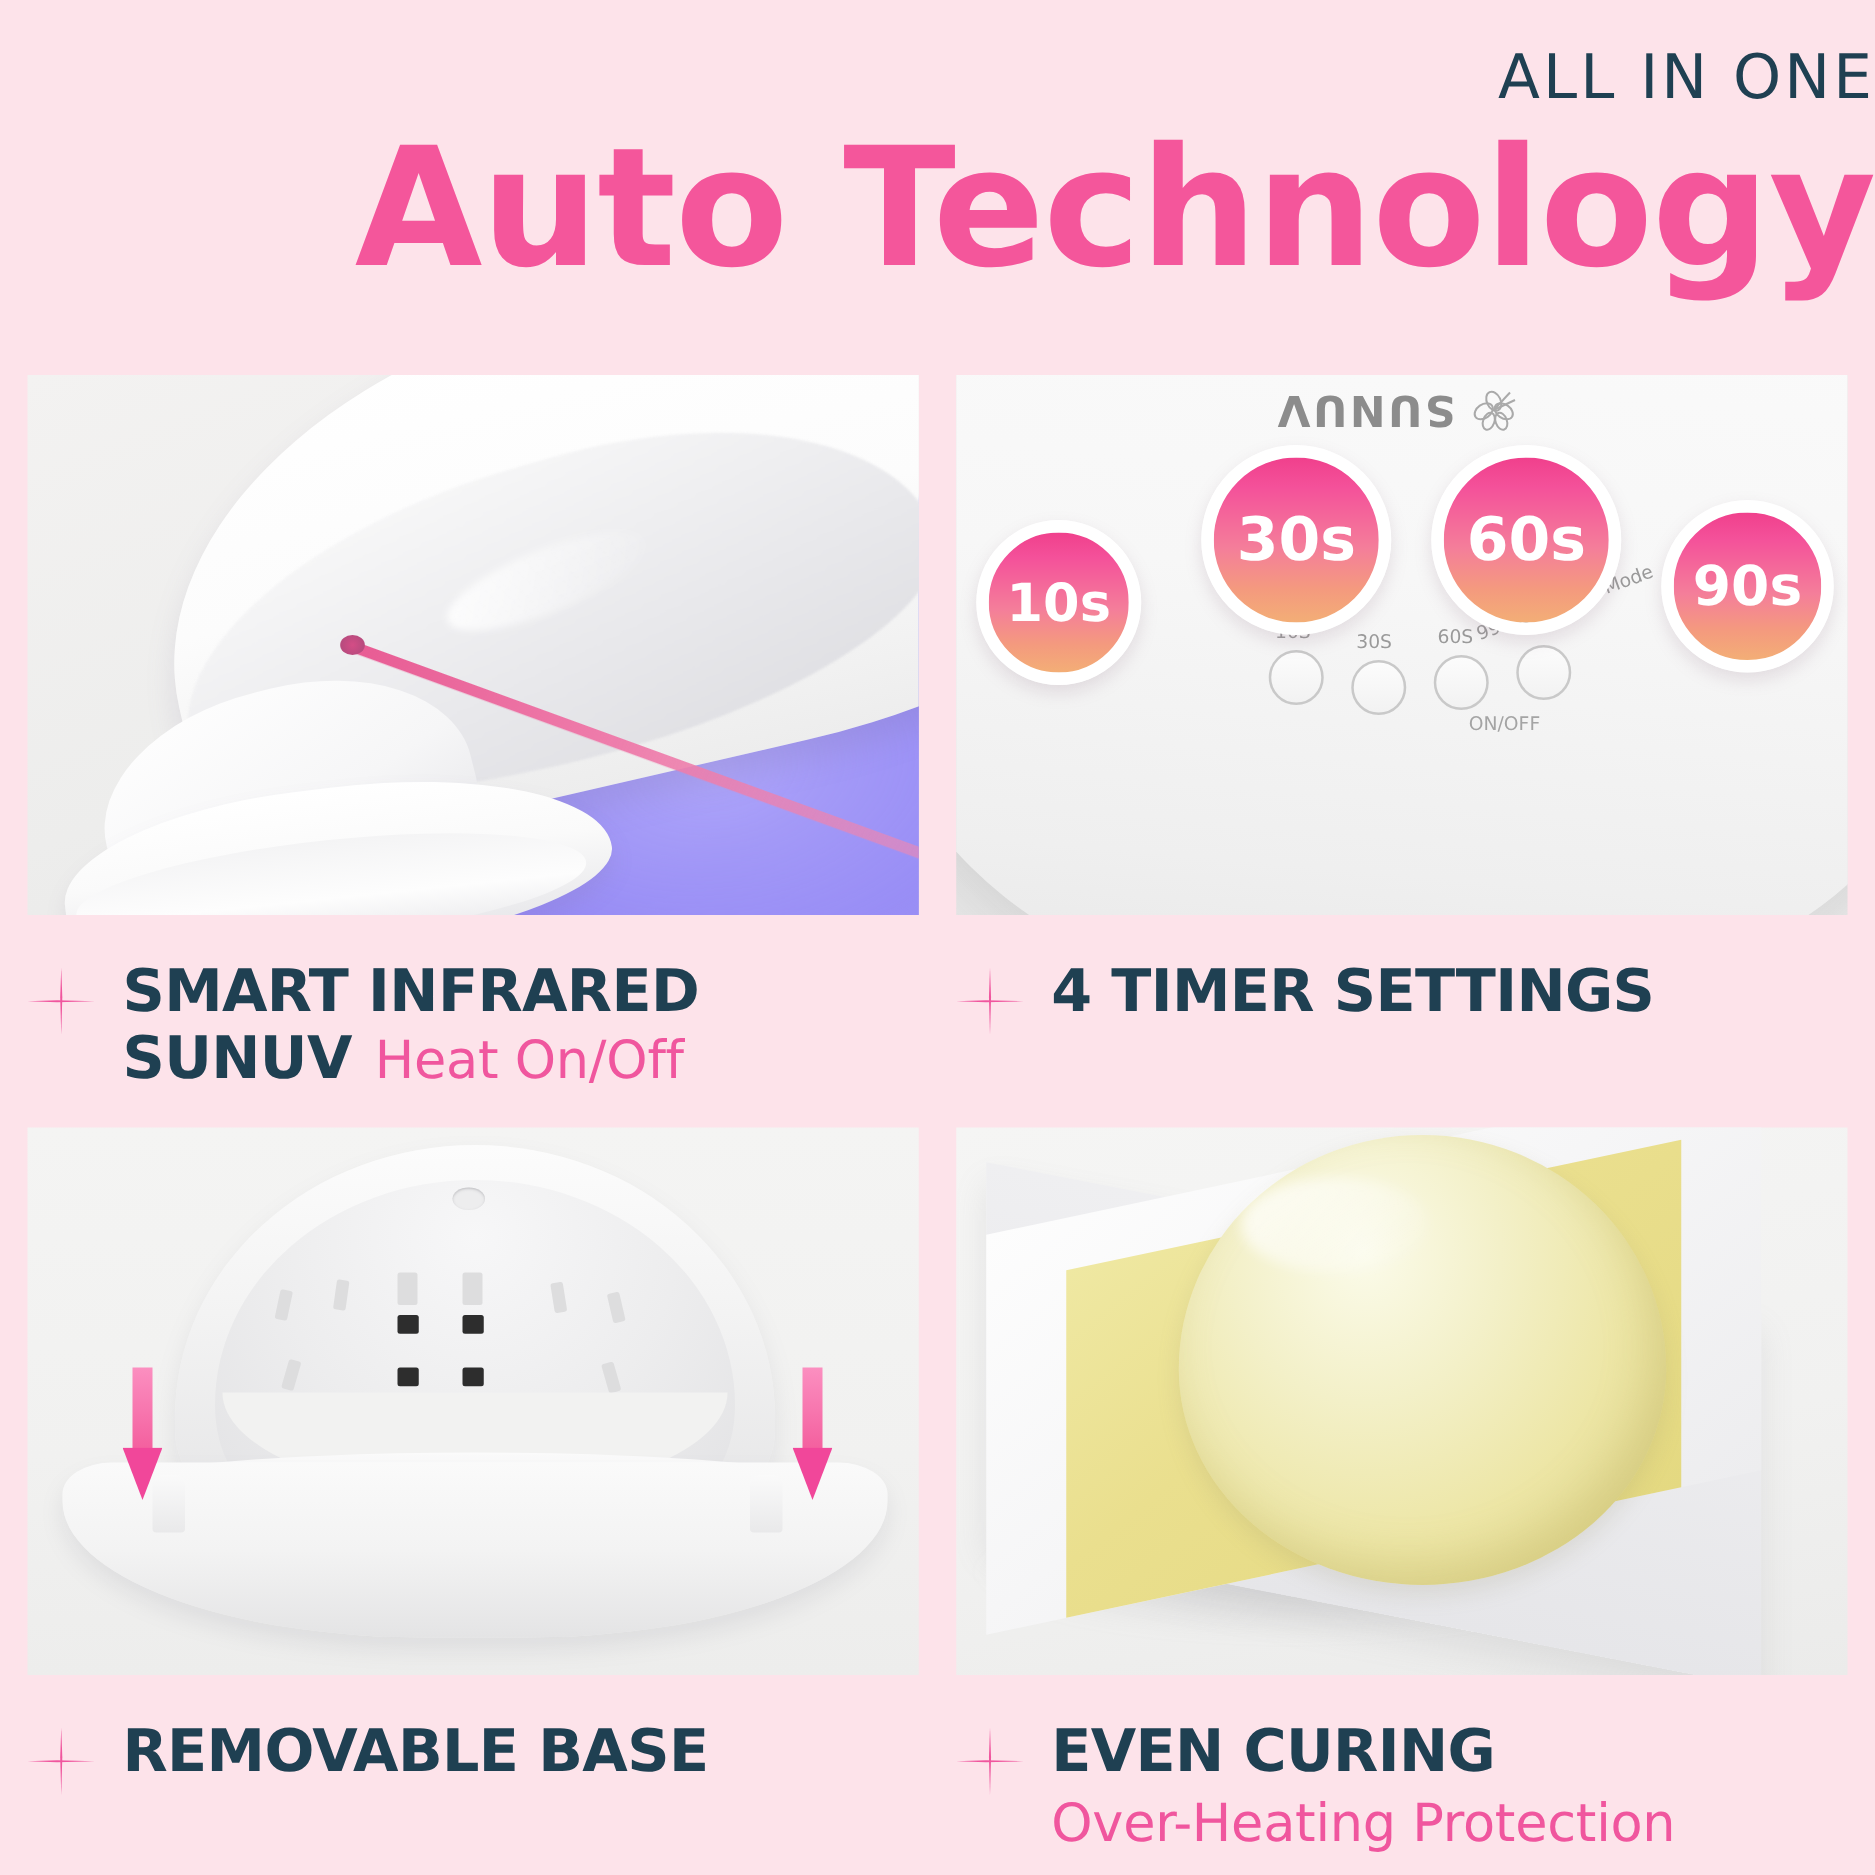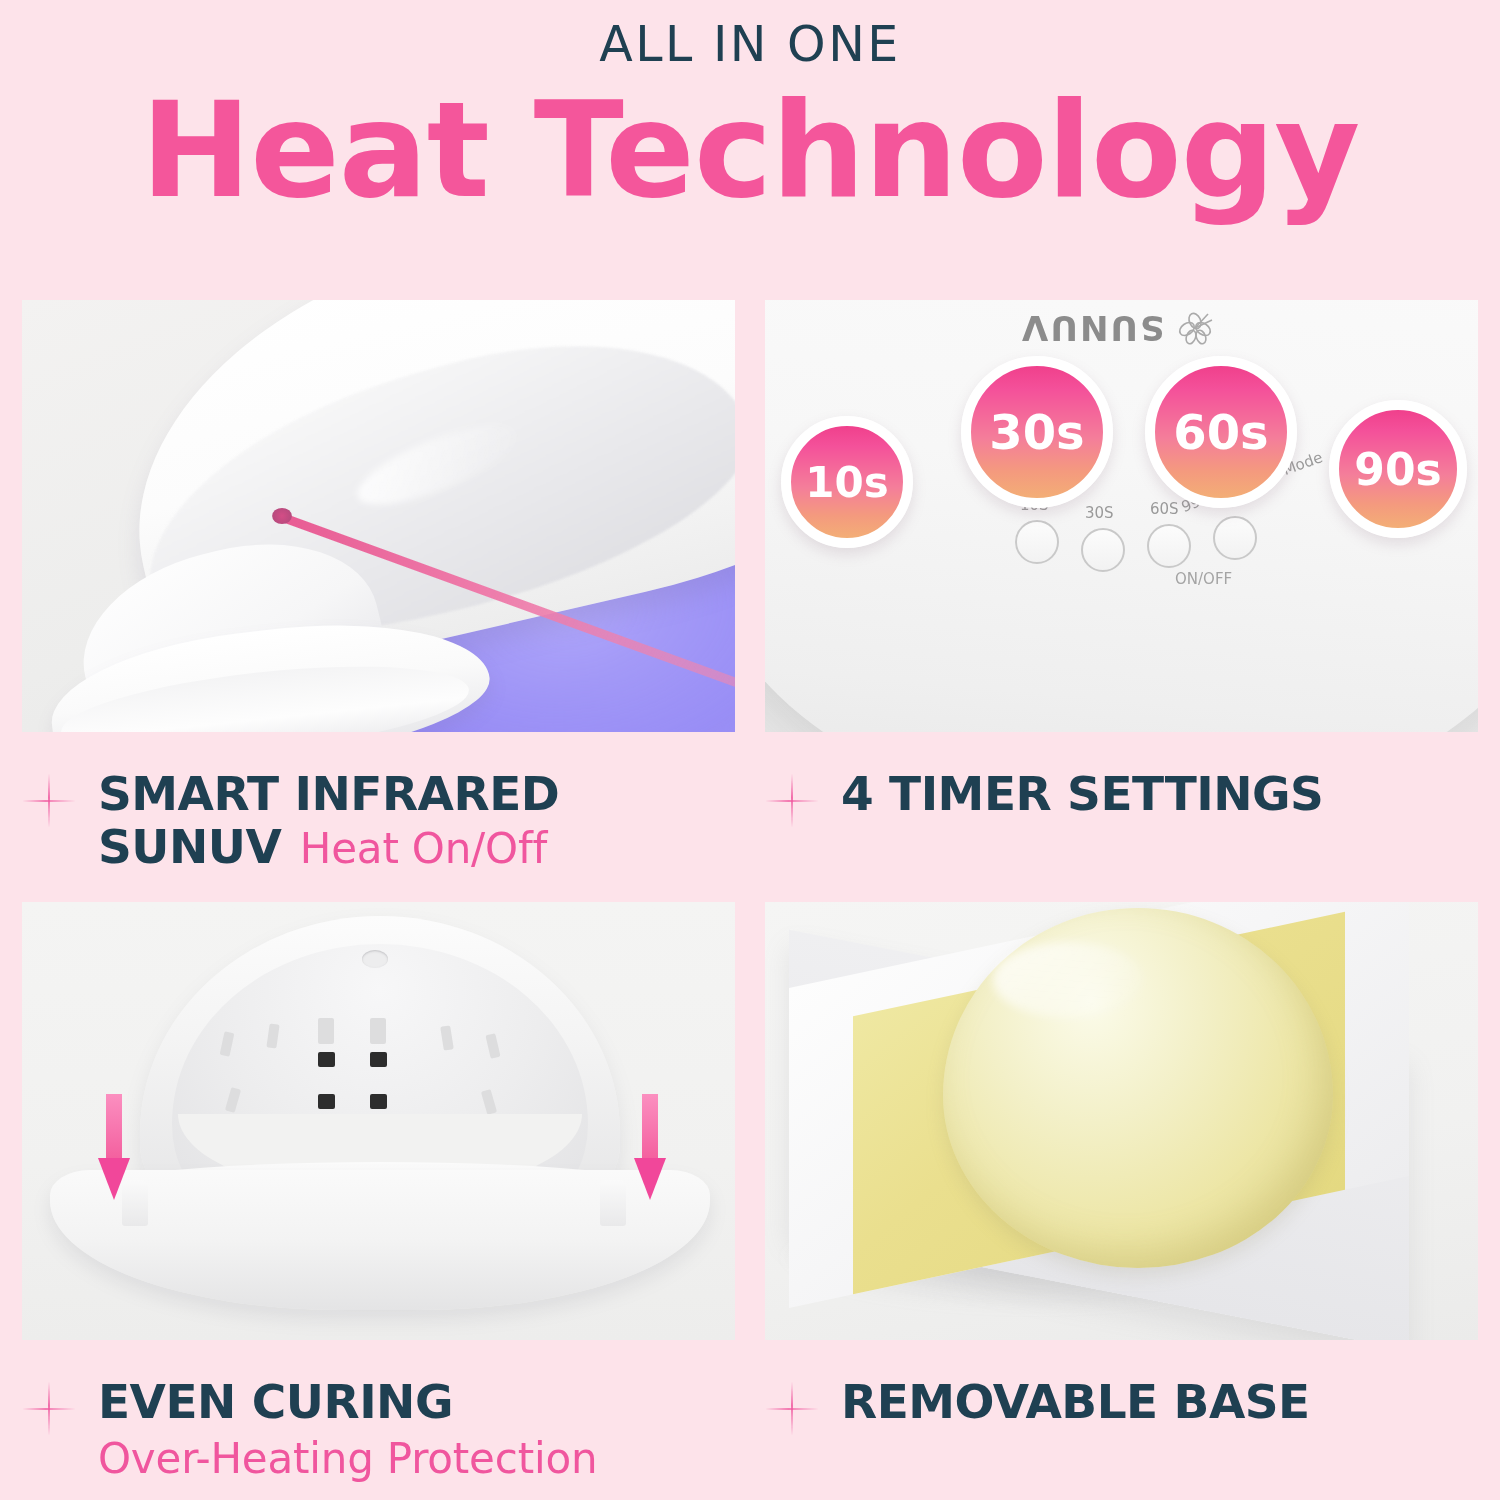--- a/index.html
+++ b/index.html
@@ -5,21 +5,21 @@
   * { margin:0; padding:0; box-sizing:border-box; }
   html,body { width:1500px; height:1500px; }
   body {
     background:#FDE3EA;
     font-family:"Liberation Sans", sans-serif;
     position:relative;
     overflow:hidden;
   }
 
   
-  .header { width:100%; text-align:center; padding-top:20px; }
+  .header { width:100%; text-align:right; padding-top:37px; }
   .eyebrow {
     font-family:"DejaVu Sans", sans-serif;
     font-size:49px;
     letter-spacing:2.5px;
     color:#1F4052;
     font-weight:400;
     line-height:1;
   }
   .bigtitle {
     font-family:"DejaVu Sans", sans-serif;
@@ -316,21 +316,21 @@
     position:absolute; left:10px; top:300px; width:520px; height:110px;
     background:radial-gradient(ellipse,rgba(150,150,155,.26) 0%, rgba(150,150,155,0) 70%);
     filter:blur(6px);
   }
 </style>
 </head>
 <body>
 
 <div class="header">
   <div class="eyebrow">ALL IN ONE</div>
-  <div class="bigtitle">Heat Technology</div>
+  <div class="bigtitle">Auto Technology</div>
 </div>
 
 <div class="grid">
 
   <div class="panel p1">
     <div class="uvglow"></div>
     <div class="uvglow2"></div>
     <div class="hood"></div>
     <div class="hoodedge"></div>
     <div class="sheen"></div>
@@ -441,25 +441,25 @@
     <div class="chiptop"></div>
     <div class="phosphor"></div>
     <div class="die"></div>
     <div class="lens"></div>
     <div class="lenshl"></div>
   </div>
 
   <div class="caption">
     <div class="spark"></div>
     <div class="cap-text">
-      <span class="cap-main">EVEN CURING</span>
-      <span class="cap-sub block">Over-Heating Protection</span>
+      <span class="cap-main">REMOVABLE BASE</span>
     </div>
   </div>
 
   <div class="caption">
     <div class="spark"></div>
     <div class="cap-text">
-      <span class="cap-main">REMOVABLE BASE</span>
+      <span class="cap-main">EVEN CURING</span>
+      <span class="cap-sub block">Over-Heating Protection</span>
     </div>
   </div>
 
 </div>
 
 </body></html>

